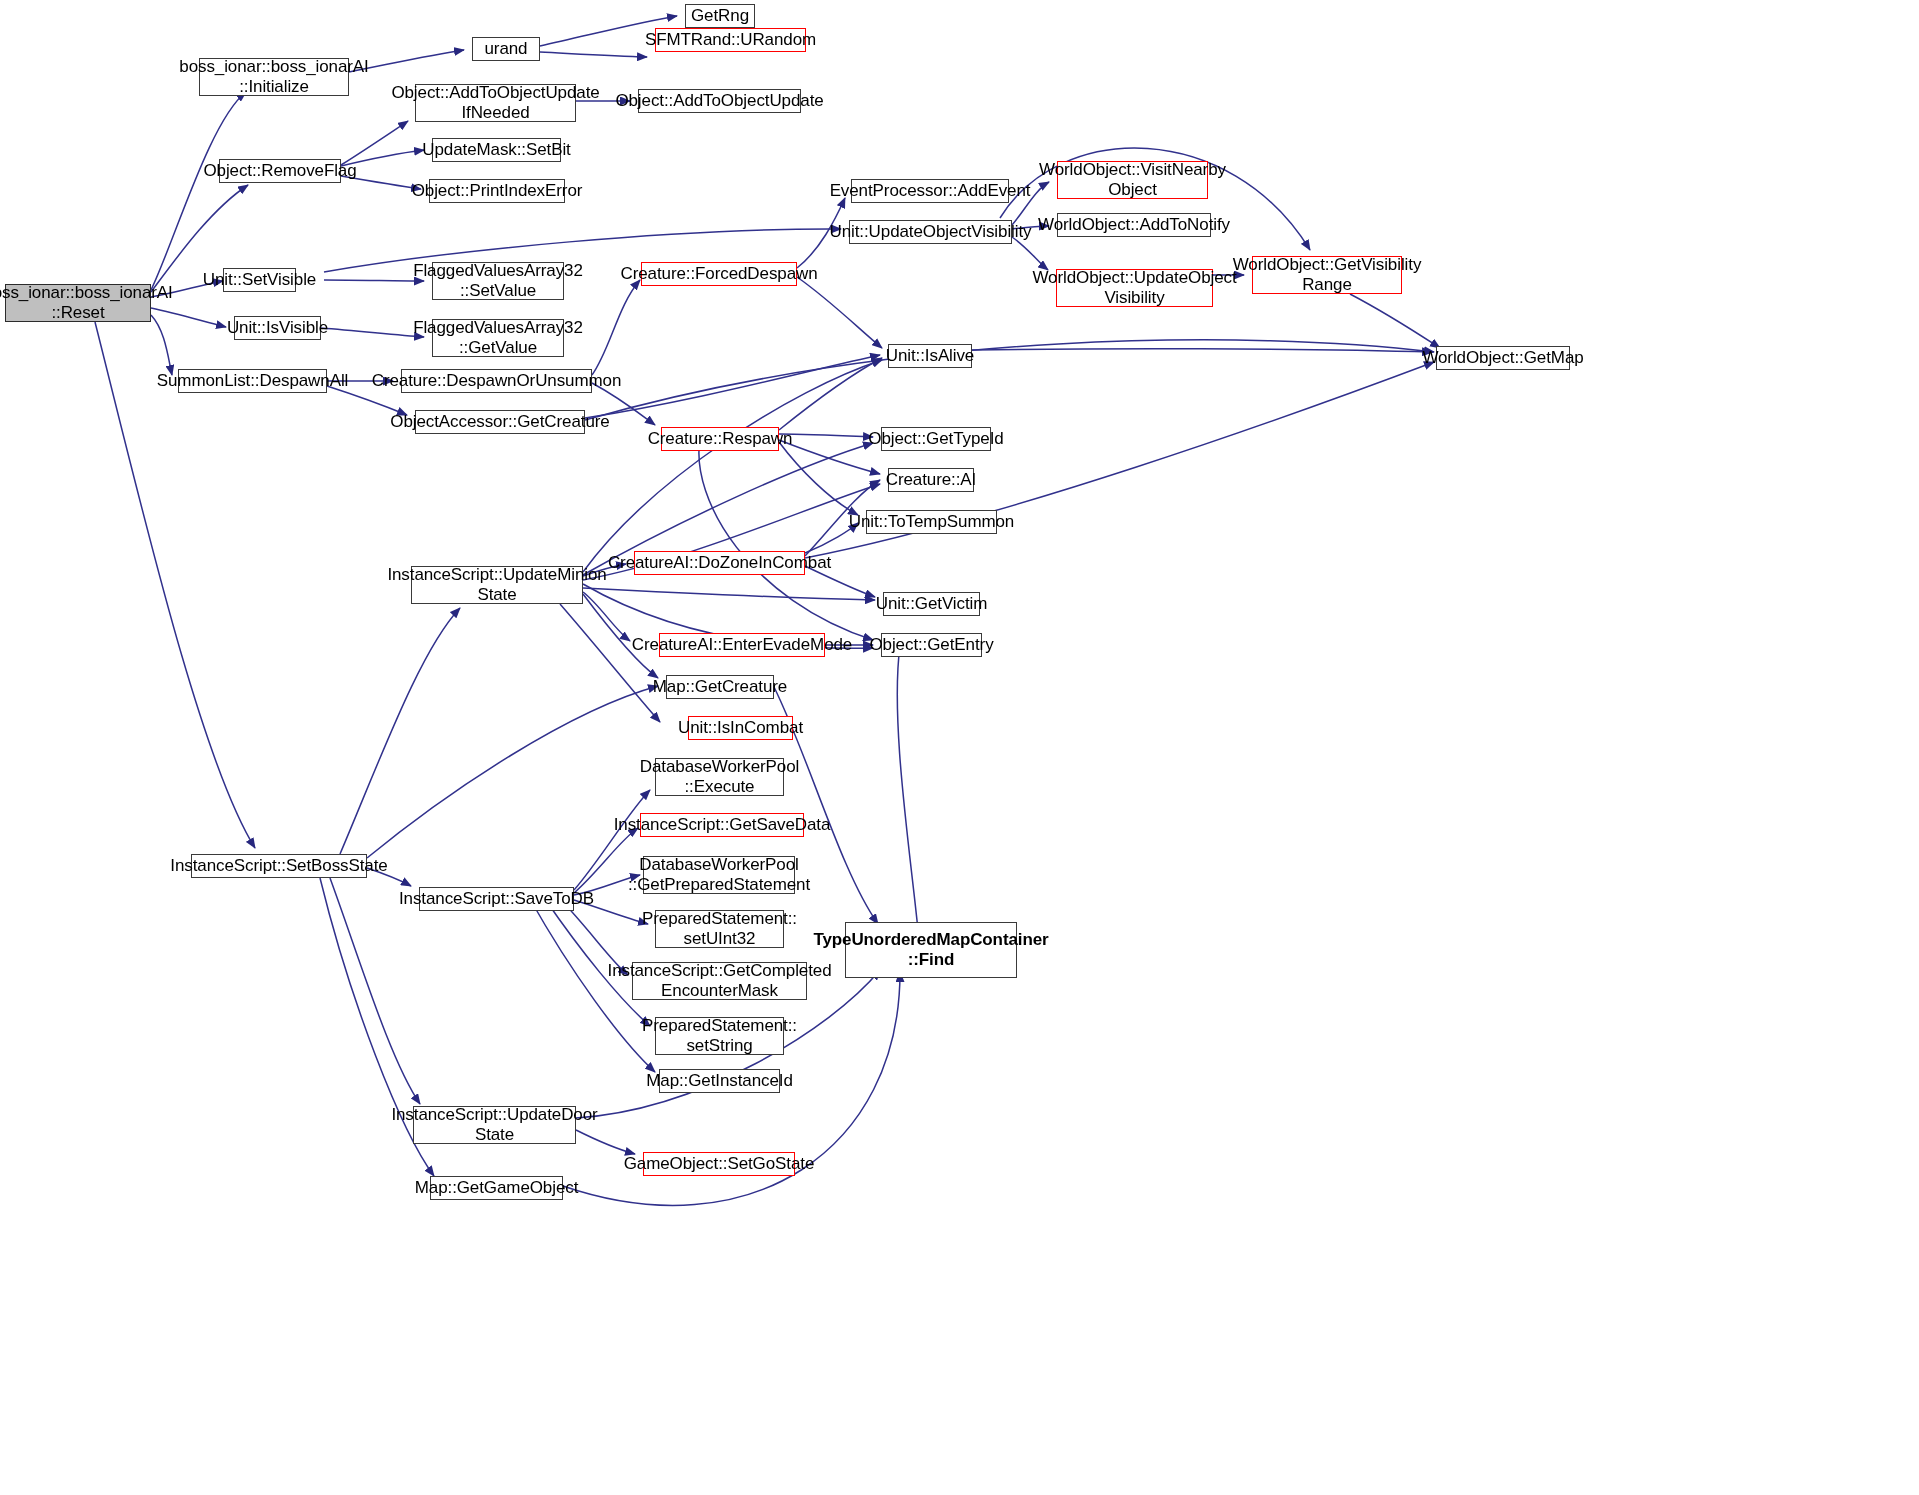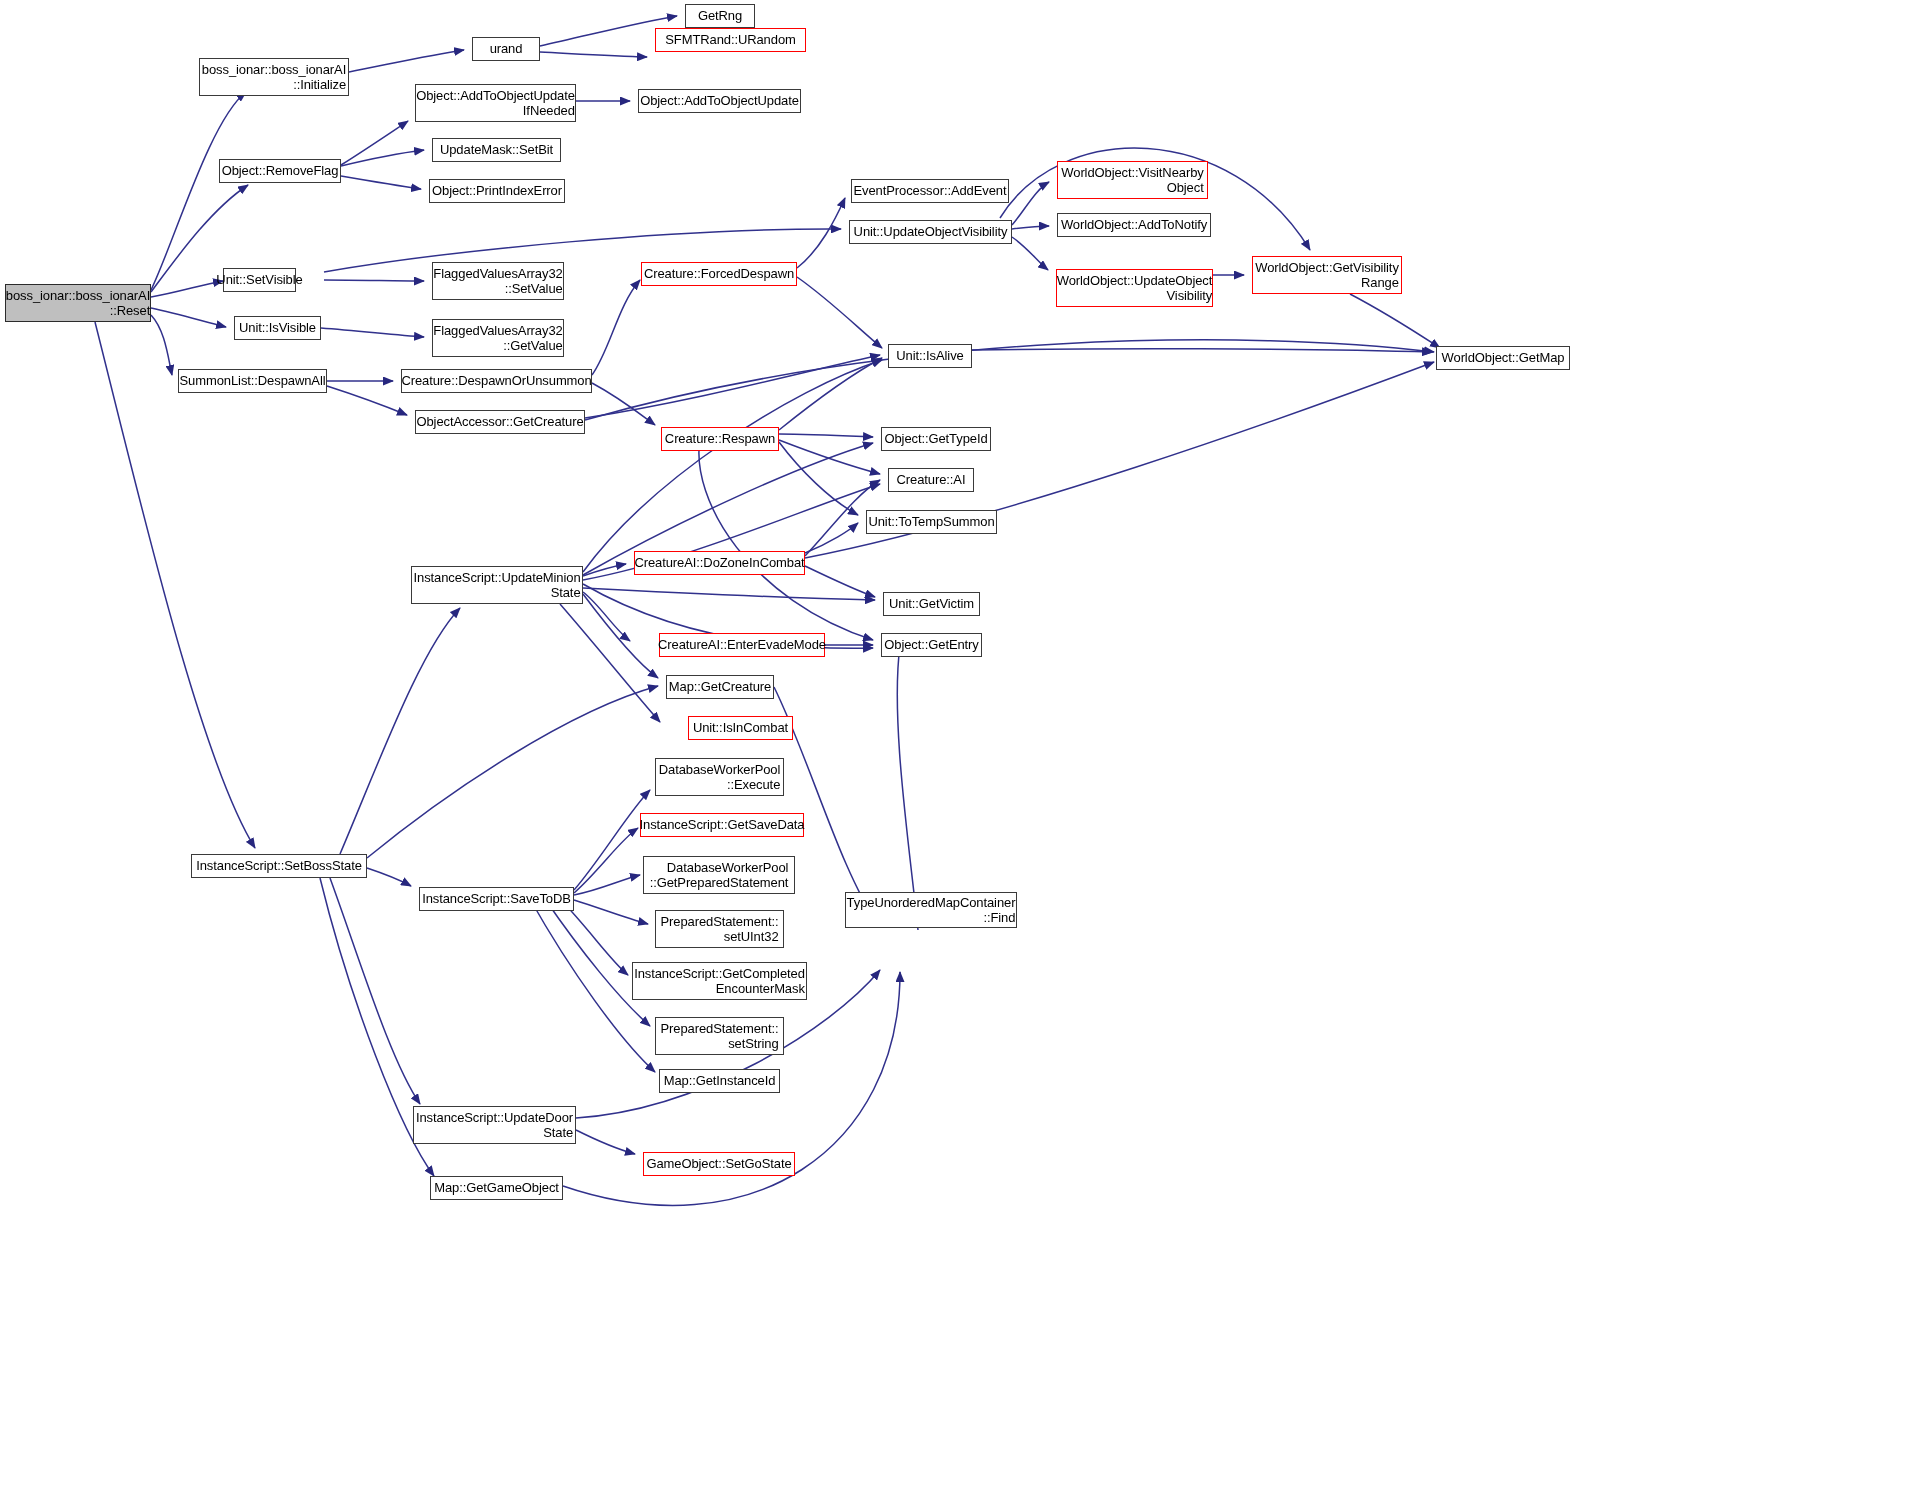--- a/index.html
+++ b/index.html
@@ -29,25 +29,25 @@
     top: 0;
     width: 1919px;
     height: 1495px;
   }
   .node {
     position: absolute;
     box-sizing: border-box;
     display: flex;
     align-items: center;
     justify-content: center;
-    text-align: right;
+    text-align: center;
     background: #ffffff;
     border: 1px solid #3a3a3a;
     color: #000000;
-    font-size: 13px;
+    font-size: 17px;
     line-height: 1.18;
     letter-spacing: -0.1px;
     white-space: pre-line;
     padding: 0 3px;
     cursor: pointer;
   }
   .node.red {
     border: 1.6px solid #ff0000;
   }
   .node.current {
@@ -184,21 +184,21 @@
       <div class="node red" style="left: 688px; top: 716px; width: 105px; height: 24px;">Unit::IsInCombat</div>
       <div class="node" style="left: 655px; top: 758px; width: 129px; height: 38px;">DatabaseWorkerPool
 ::Execute</div>
       <div class="node red" style="left: 640px; top: 813px; width: 164px; height: 24px;">InstanceScript::GetSaveData</div>
       <div class="node" style="left: 643px; top: 856px; width: 152px; height: 38px;">DatabaseWorkerPool
 ::GetPreparedStatement</div>
       <div class="node" style="left: 191px; top: 854px; width: 176px; height: 24px;">InstanceScript::SetBossState</div>
       <div class="node" style="left: 419px; top: 887px; width: 155px; height: 24px;">InstanceScript::SaveToDB</div>
       <div class="node" style="left: 655px; top: 910px; width: 129px; height: 38px;">PreparedStatement::
 setUInt32</div>
-      <div class="node" style="left: 845px; top: 892px; width: 172px; height: 36px;">TypeUnorderedMapContainer
+      <div class="node" style="left: 845px; top: 922px; width: 172px; height: 56px; font-weight: bold;">TypeUnorderedMapContainer
 ::Find</div>
       <div class="node" style="left: 632px; top: 962px; width: 175px; height: 38px;">InstanceScript::GetCompleted
 EncounterMask</div>
       <div class="node" style="left: 655px; top: 1017px; width: 129px; height: 38px;">PreparedStatement::
 setString</div>
       <div class="node" style="left: 659px; top: 1069px; width: 121px; height: 24px;">Map::GetInstanceId</div>
       <div class="node" style="left: 413px; top: 1106px; width: 163px; height: 38px;">InstanceScript::UpdateDoor
 State</div>
       <div class="node red" style="left: 643px; top: 1152px; width: 152px; height: 24px;">GameObject::SetGoState</div>
       <div class="node" style="left: 430px; top: 1176px; width: 133px; height: 24px;">Map::GetGameObject</div>

